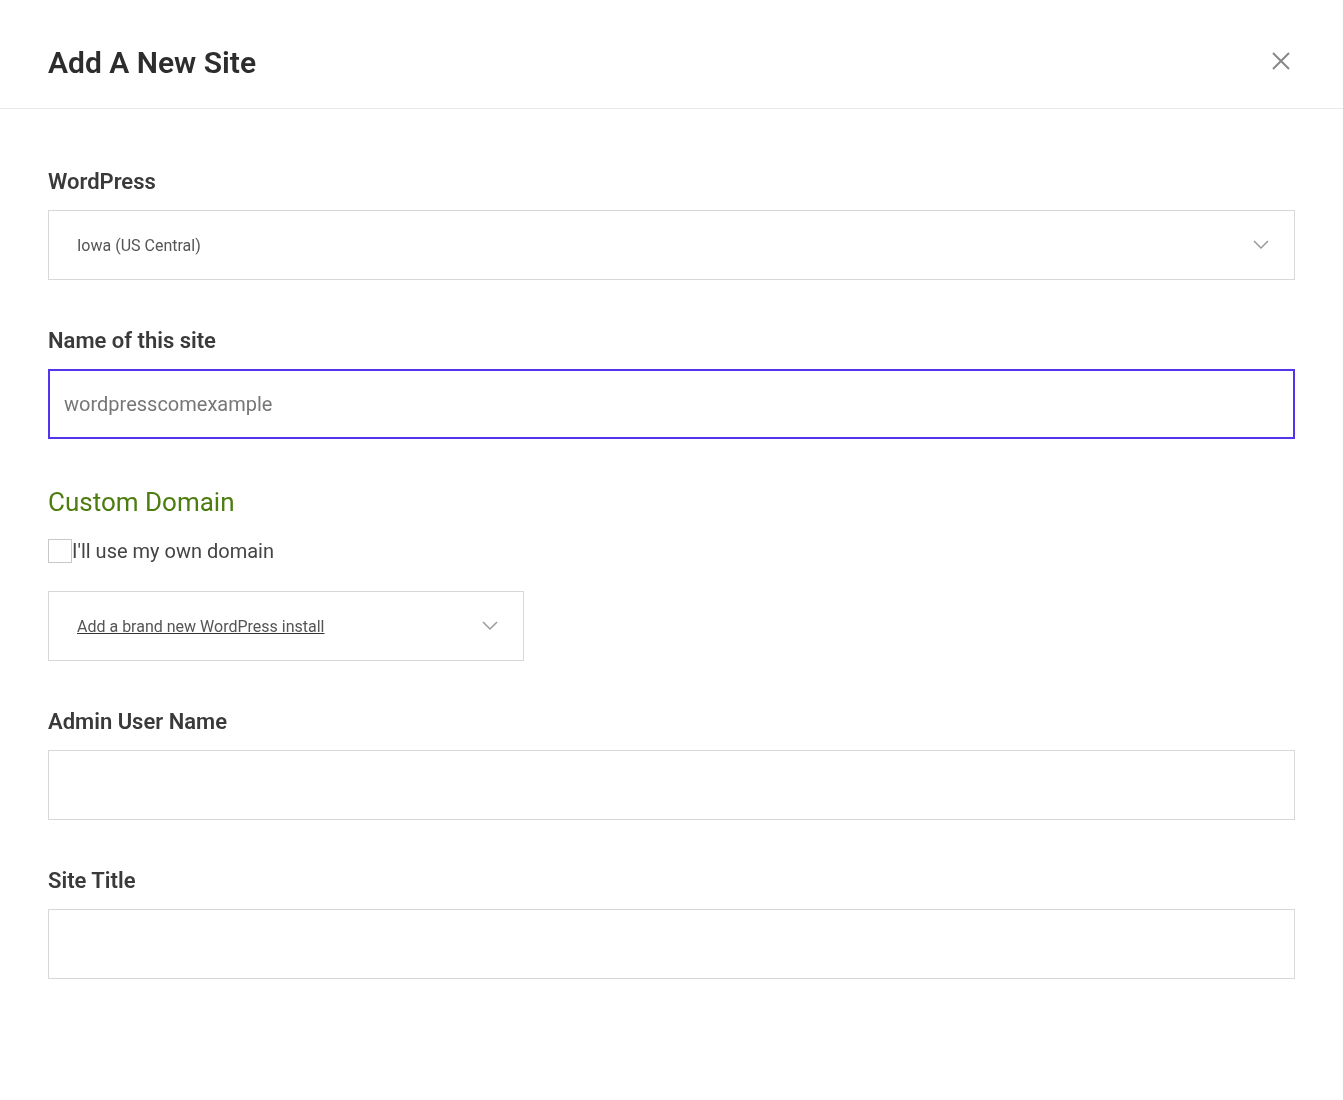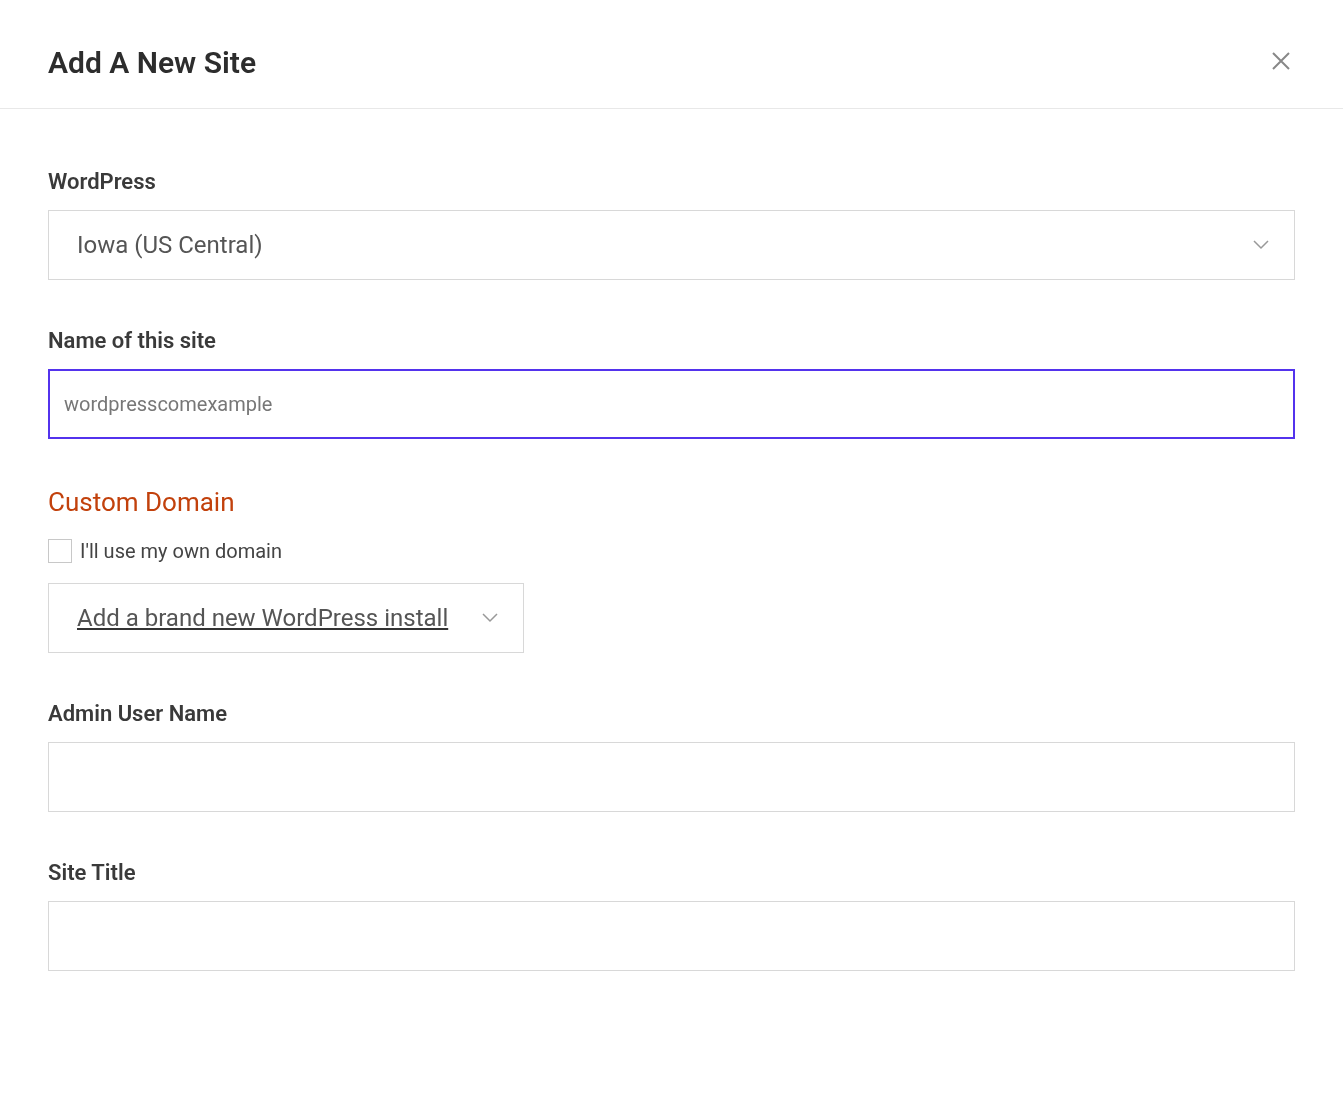--- a/index.html
+++ b/index.html
@@ -44,33 +44,33 @@
       display: block;
       font-size: 22px;
       font-weight: 600;
       color: #3a3a3a;
       margin-bottom: 16px;
     }
     .form-section-label {
       display: block;
       font-size: 26px;
       font-weight: 400;
-      color: #c2410c;
+      color: #4d7c0f;
       margin-bottom: 22px;
     }
     .select-wrapper {
       position: relative;
       width: 100%;
     }
     .select-input {
       width: 100%;
       height: 70px;
       border: 1px solid #d8d8d8;
       background: #ffffff;
-      font-size: 24px;
+      font-size: 16px;
       color: #555;
       padding: 0 28px;
       appearance: none;
       cursor: pointer;
       font-family: inherit;
       text-align: left;
       display: flex;
       align-items: center;
     }
     .select-small {
@@ -103,22 +103,22 @@
       padding: 12px 14px;
       font-family: inherit;
       outline: none;
     }
     .text-input.focused {
       border: 2px solid #5333ed;
     }
     .checkbox-row {
       display: flex;
       align-items: center;
-      gap: 8px;
-      margin-bottom: 20px;
+      gap: 0;
+      margin-bottom: 28px;
     }
     .checkbox {
       width: 24px;
       height: 24px;
       border: 1px solid #c8c8c8;
       background: #ffffff;
       cursor: pointer;
       appearance: none;
       flex-shrink: 0;
     }

